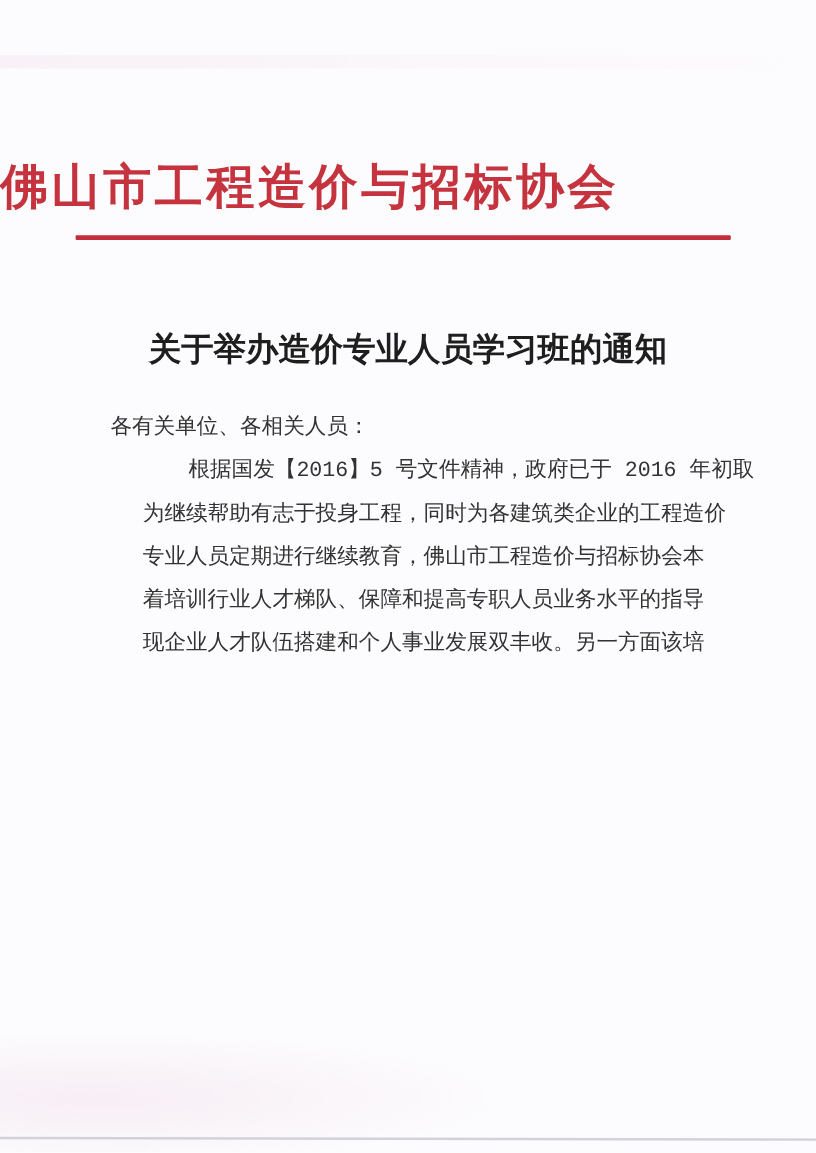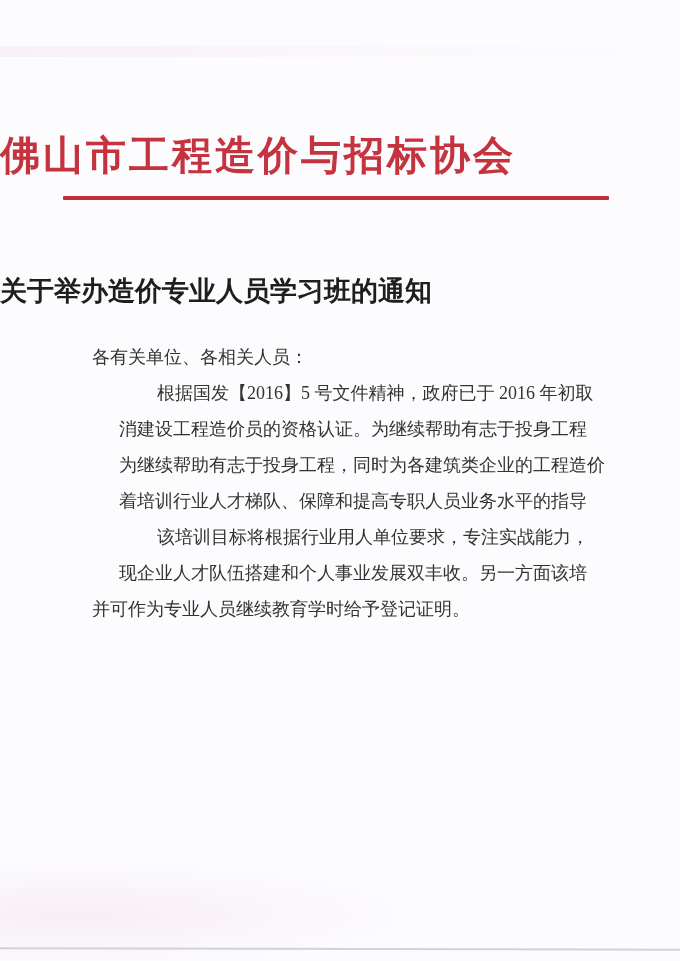--- a/index.html
+++ b/index.html
@@ -52,36 +52,38 @@
     position: absolute;
     left: 63px; top: 196px;
     width: 546px; height: 4px;
     background: var(--rule-red, #c22e3c);
     border-radius: 1px;
   }
   .notice-title {
     position: absolute;
     left: 0; top: 277px;
     width: 100%;
+    text-align: center;
     font-size: 27px;
     line-height: 29px;
     font-weight: bold;
     color: var(--title-ink, #1e1e1e);
   }
   .body-block {
     position: absolute;
     left: 92px; top: 339px;
     width: 480px;
     font-size: 18px;
     line-height: 36px;
     color: var(--ink, #333333);
   }
   .line {
     white-space: nowrap;
     height: 36px;
+    font-family: Liberation Mono, monospace;
   }
   .line.justify {
     text-align: justify;
     text-align-last: justify;
     margin-left: 27px;
   }
   .line.indent {
     text-indent: 38px;
   }
   .line.end {
@@ -98,25 +100,23 @@
   <div class="letterhead-org">佛山市工程造价与招标协会</div>
 
   <div class="letterhead-rule"></div>
 
   <div class="notice-title">关于举办造价专业人员学习班的通知</div>
 
   <div class="body-block">
     <div class="line end">各有关单位、各相关人员：</div>
     <div>
         <div class="line justify indent">根据国发【2016】5 号文件精神，政府已于 2016 年初取</div>
-        <div class="line justify">消建设工程造价员的资格认证。为继续帮助有志于投身工程</div>
         <div class="line justify">为继续帮助有志于投身工程，同时为各建筑类企业的工程造价</div>
+        <div class="line justify">专业人员定期进行继续教育，佛山市工程造价与招标协会本</div>
         <div class="line justify">着培训行业人才梯队、保障和提高专职人员业务水平的指导</div>
-        <div class="line justify indent">该培训目标将根据行业用人单位要求，专注实战能力，</div>
         <div class="line justify">现企业人才队伍搭建和个人事业发展双丰收。另一方面该培</div>
-        <div class="line end">并可作为专业人员继续教育学时给予登记证明。</div>
       </div>
   </div>
 
   <div class="scan-smudge"></div>
   <div class="scan-bottom-edge"></div>
 
 </div>
 
 </body></html>

